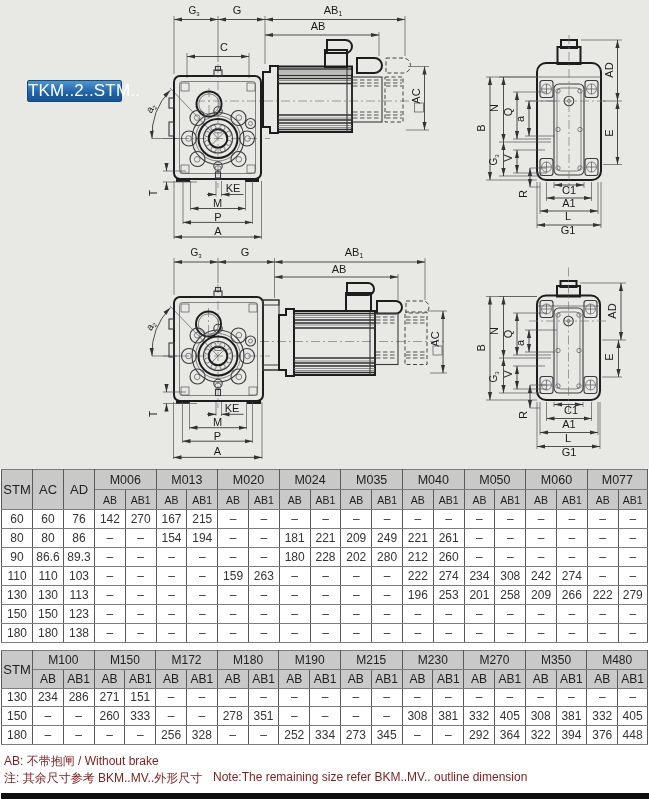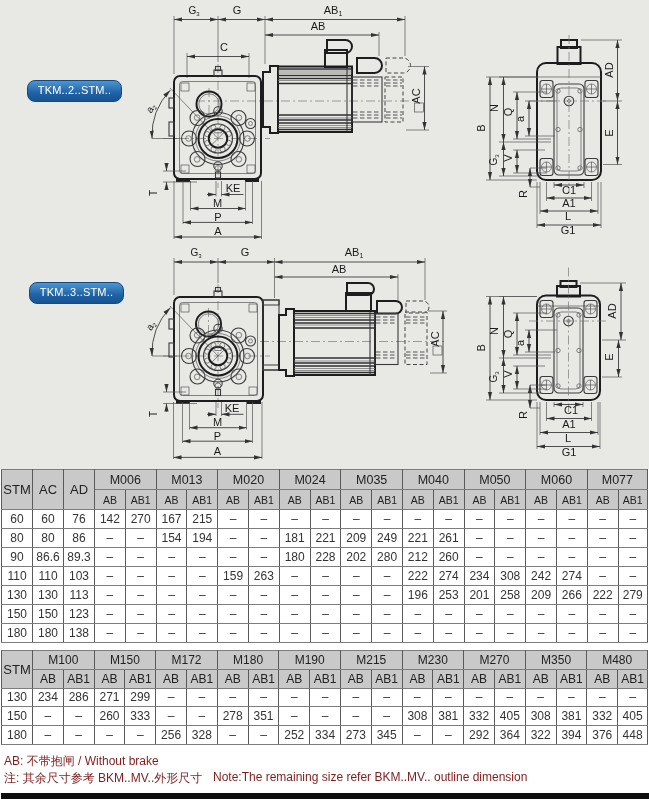--- a/index.html
+++ b/index.html
@@ -1,17 +1,17 @@
 <!DOCTYPE html>
 <html><head><meta charset="utf-8"><style>
 html,body{margin:0;padding:0}
 #page{position:relative;width:649px;height:799px;background:#fff;font-family:"Liberation Sans",sans-serif;overflow:hidden}
 #gpanel{position:absolute;left:0;top:0;width:649px;height:469px;background:#e8e9e5}
 #bbar{position:absolute;left:1px;top:793px;width:648px;height:6px;background:#0e0e0e}
-.badge{position:absolute;width:93px;height:20px;border-radius:8px;background:linear-gradient(#4e95d0,#1e62a6 60%,#175390);border:1px solid #134a80;color:#fff;font-size:11px;text-align:center;line-height:19px;letter-spacing:0.2px}
+.badge{position:absolute;width:93px;height:20px;border-radius:2px;background:linear-gradient(#4e95d0,#1e62a6 60%,#175390);border:1px solid #134a80;color:#fff;font-size:17px;line-height:19px;letter-spacing:0.2px}
 .tb{position:absolute;left:1px;border-collapse:collapse;table-layout:fixed;background:#fff;border:1.5px solid #444}
 .tb td{border:1px solid #7d7d7d;border-left:1px solid #5a5a5a;border-right:1px solid #5a5a5a;text-align:center;vertical-align:middle;font-size:12px;color:#333;padding:0;overflow:hidden;white-space:nowrap}
 .hd td{background:#c9c9c9;color:#222}
 td.big{font-size:13px}
 td.mh{font-size:12.5px;height:19px}
 td.sh{font-size:10.5px;height:19px}
 .ft{position:absolute;left:4px;font-size:12px;color:#7f1d1d;white-space:pre}
 </style></head><body>
 <div id="page">
 <div id="gpanel"></div>
@@ -459,21 +459,20 @@
       <line x1="540" y1="402" x2="540" y2="435" class="ex"></line>
       <line x1="598" y1="402" x2="598" y2="435" class="ex"></line>
       <line x1="540" y1="432.5" x2="598" y2="432.5" class="dm" marker-start="url(#ar)" marker-end="url(#ar)"></line>
       <text x="568" y="442" font-family="Liberation Sans" font-size="11" fill="#1a1a1a" text-anchor="middle">L</text>
       <line x1="537" y1="402" x2="537" y2="449" class="ex"></line>
       <line x1="600" y1="402" x2="600" y2="449" class="ex"></line>
       <line x1="537" y1="446.5" x2="600" y2="446.5" class="dm" marker-start="url(#ar)" marker-end="url(#ar)"></line>
       <text x="569" y="456" font-family="Liberation Sans" font-size="11" fill="#1a1a1a" text-anchor="middle">G1</text>
     </svg>
 <div class="badge" style="left:27px;top:80px">TKM..2..STM..</div>
-<div class="badge" style="left:29px;top:282px">TKM..3..STM..</div>
 <table class="tb" style="top:469px;height:174px;width:647px">
       <colgroup>
         <col style="width:31px">
         <col style="width:31px">
         <col style="width:31px">
         <col style="width:30.8px">
         <col style="width:30.8px">
         <col style="width:30.8px">
         <col style="width:30.8px">
         <col style="width:30.8px">
@@ -747,21 +746,21 @@
           <td class="sh2 gl">AB</td>
           <td class="sh2">AB1</td>
           <td class="sh2 gl">AB</td>
           <td class="sh2">AB1</td>
         </tr>
         <tr>
           <td>130</td>
           <td class="gl">234</td>
           <td>286</td>
           <td class="gl">271</td>
-          <td>299</td>
+          <td>151</td>
           <td class="gl">–</td>
           <td>–</td>
           <td class="gl">–</td>
           <td>–</td>
           <td class="gl">–</td>
           <td>–</td>
           <td class="gl">–</td>
           <td>–</td>
           <td class="gl">–</td>
           <td>–</td>

